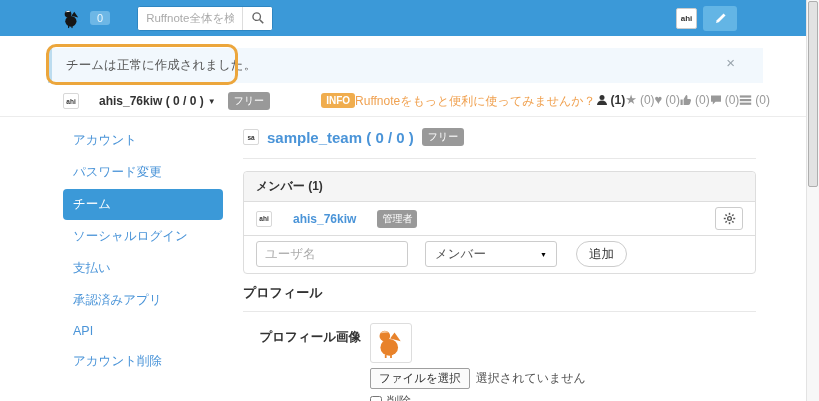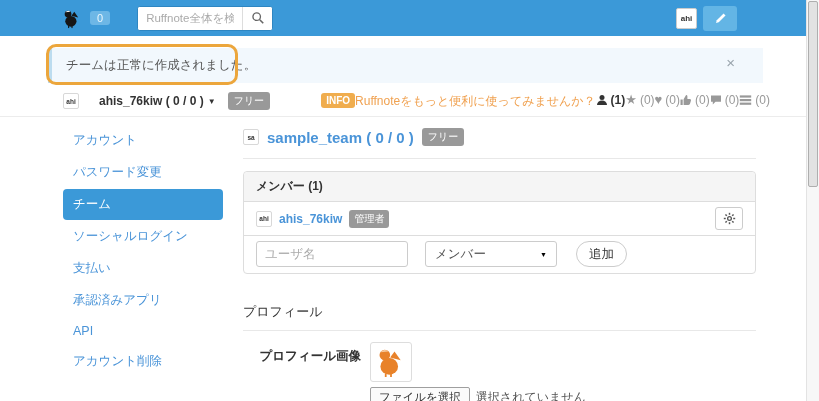--- a/index.html
+++ b/index.html
@@ -55,38 +55,38 @@
   .side-item.active { background:#3b99d8; color:#fff; }
   .main { margin-left:20px; width:513px; padding-top:4px; }
   .team-header { display:flex; align-items:center; gap:8px; padding:7px 0 12px;
                  border-bottom:1px solid #e8e8e8; }
   .team-title { color:#4a94d8; font-size:15px; font-weight:600; }
   .badge-plan { background:#999; color:#fff; font-size:10px; padding:2px 6px; border-radius:3px; }
   
   .panel { border:1px solid #ddd; border-radius:4px; margin-top:12px; }
   .panel-header { background:#f5f5f5; border-bottom:1px solid #ddd; padding:6px 12px;
                   font-size:12px; font-weight:bold; color:#333; border-radius:4px 4px 0 0; }
-  .member-row { display:flex; align-items:center; gap:7px; padding:5px 12px;justify-content:space-between; }
+  .member-row { display:flex; align-items:center; gap:21px; padding:5px 12px;justify-content:space-between; }
   .member-name { color:#4a94d8; font-size:12px; font-weight:bold; text-decoration:none; }
   .badge-role { background:#999; color:#fff; font-size:10px; padding:2px 5px; border-radius:3px; }
   .gear-btn { margin-left:auto; width:28px; height:23px; border:1px solid #ccc; border-radius:3px;
               background:#fff; display:flex; align-items:center; justify-content:center; cursor:pointer; }
   .add-row { border-top:1px solid #ddd; padding:5px 12px 6px; display:flex; align-items:center; }
   .txt-input { border:1px solid #ccc; border-radius:3px; height:26px; padding:0 8px;
                font-size:12.5px; color:#555; outline:none; font-family:inherit; }
   .txt-input::placeholder { color:#aaa; }
   .username-input { width:152px; }
   .role-select { width:132px; height:26px; border:1px solid #ccc; border-radius:3px; background:#fff;
                  display:flex; align-items:center; justify-content:space-between; padding:0 9px;
                  font-size:12.5px; color:#555; margin-left:17px; cursor:pointer; }
   .role-select .caret { font-size:7px; color:#000; }
   .add-btn { height:26px; padding:0 12px; border:1px solid #ccc; border-radius:13px; background:#fff;
              font-size:12.5px; color:#333; margin-left:19px; cursor:pointer; font-family:inherit; }
   
-  .profile-heading { font-weight:normal; font-size:13px; color:#333; margin-top:29px;
+  .profile-heading { font-weight:bold; font-size:13px; color:#333; margin-top:10px;
                      padding-bottom:9px; border-bottom:1px solid #e8e8e8; }
   .form-row { display:flex; margin-top:11px; }
   .form-label { width:118px; text-align:right; font-weight:bold; font-size:12.5px; color:#333;
                 padding-top:6px; flex:none; }
   .form-ctrl { margin-left:9px; flex:1; }
   .img-box { width:42px; height:40px; border:1px solid #ddd; border-radius:3px; background:#fff;
              display:flex; align-items:center; justify-content:center; }
   .file-line { display:flex; align-items:center; margin-top:5px; gap:6px; }
   .file-btn { border:1px solid #9f9f9f; border-radius:2px; background:#fbfbfb; font-size:11.5px;
               color:#333; padding:2px 8px; cursor:pointer; font-family:Liberation Mono, monospace; }

